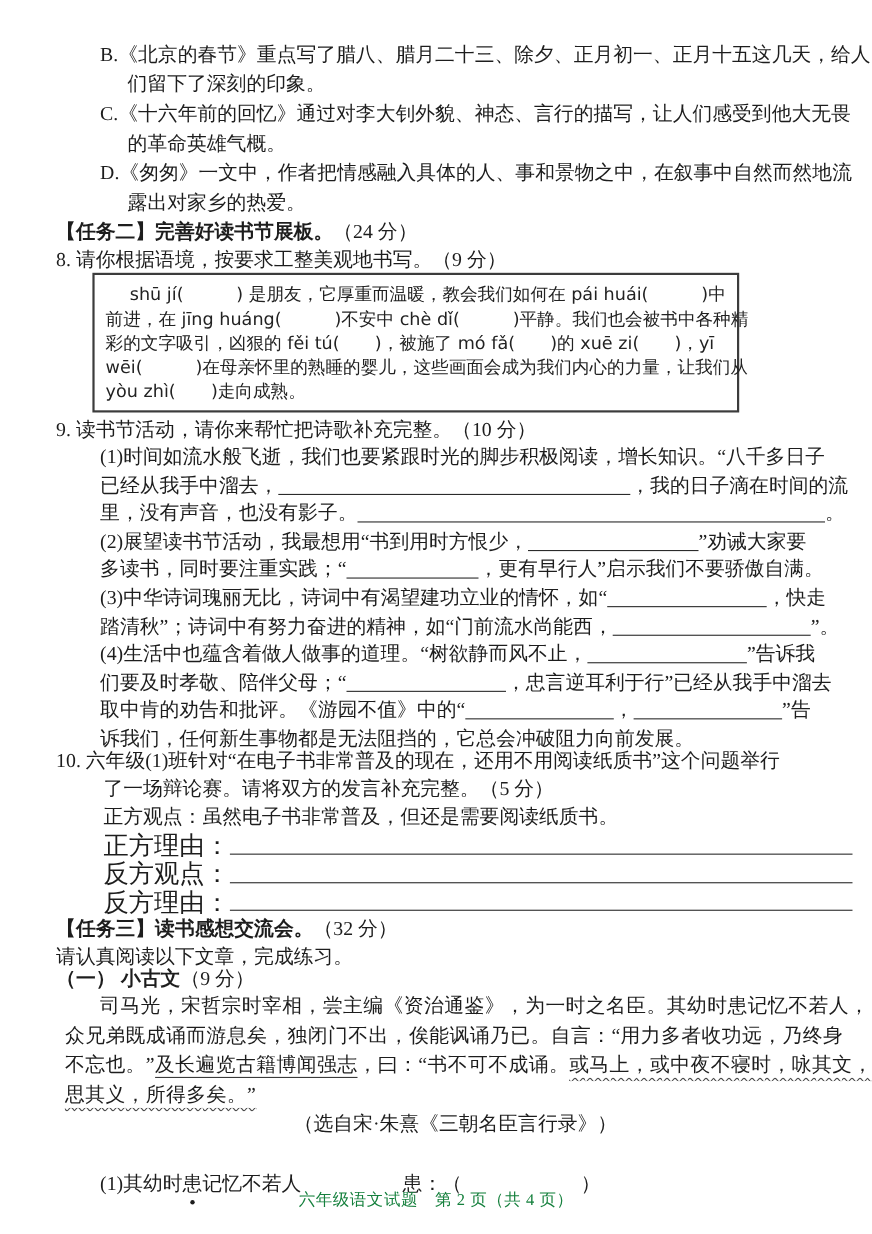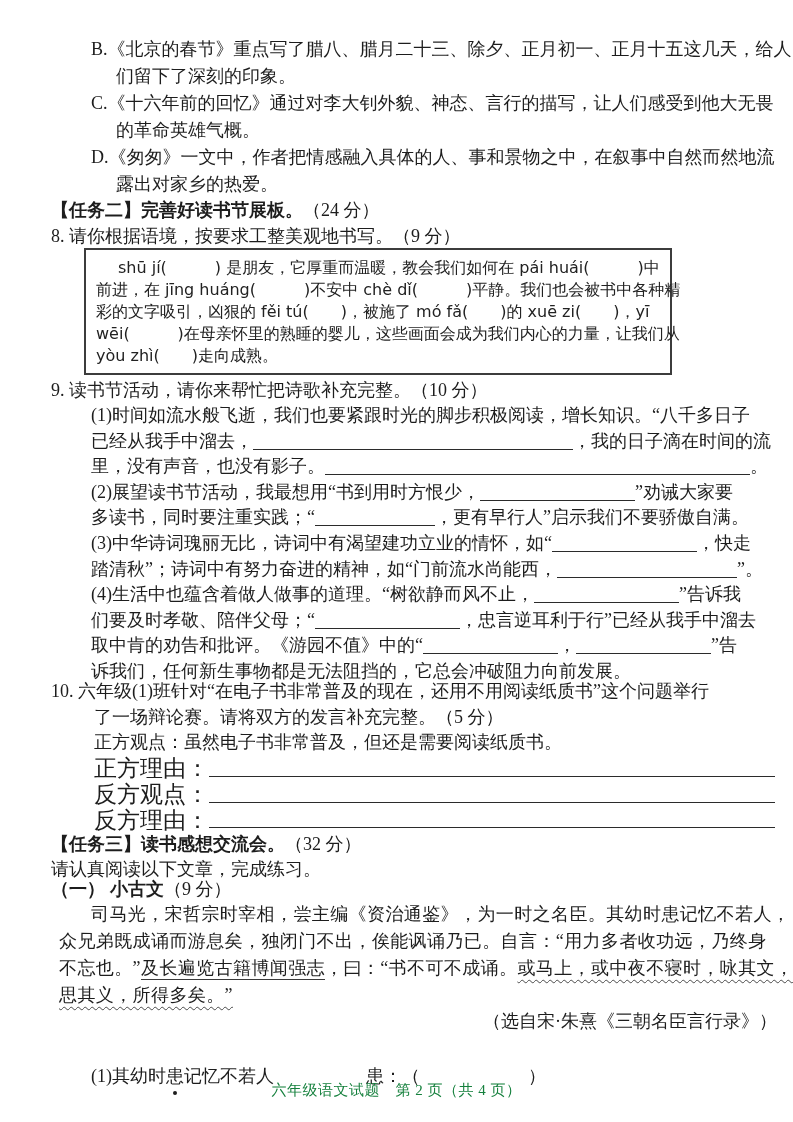--- a/index.html
+++ b/index.html
@@ -25,21 +25,21 @@
   .q10 .ln { line-height:25.7px; }
   .fillrow { display:flex; align-items:flex-end; padding-left:43px; padding-right:12px; }
   .fillrow .lbl { white-space:nowrap; font-size:23px; line-height:25.7px; }
   .fill { flex:1; border-bottom:1.2px solid #2b2b2b; margin-bottom:5px; }
   .center { }
   .passage { margin-left:8px; letter-spacing:0.4px; }
   .passage .ln { line-height:27px; }
   .p1 { text-indent:32px; }
   .uline { border-bottom:1.4px solid #3a3a3a; padding-bottom:1px; }
   .wavy { text-decoration:underline; text-decoration-style:wavy; text-decoration-thickness:1px; text-underline-offset:5px; text-decoration-color:#4a4a4a; }
-  .right { text-align:right; padding-right:10px; }
+  .right { text-align:center; padding-right:10px; }
   .dotted { position:relative; display:inline-block; }
   .dotted::after { content:""; position:absolute; left:50%; margin-left:-2px; bottom:-5px; width:4px; height:4px; border-radius:50%; background:#1d1d1d; }
   .sp92 { display:inline-block; width:92px; }
   .sp108 { display:inline-block; width:108px; }
   .footer { position:absolute; left:0; top:1081px; width:100%; text-align:center; font-size:15px; letter-spacing:0.5px; color:#15803d; }
 </style>
 </head>
 <body>
 
 <div class="page">

